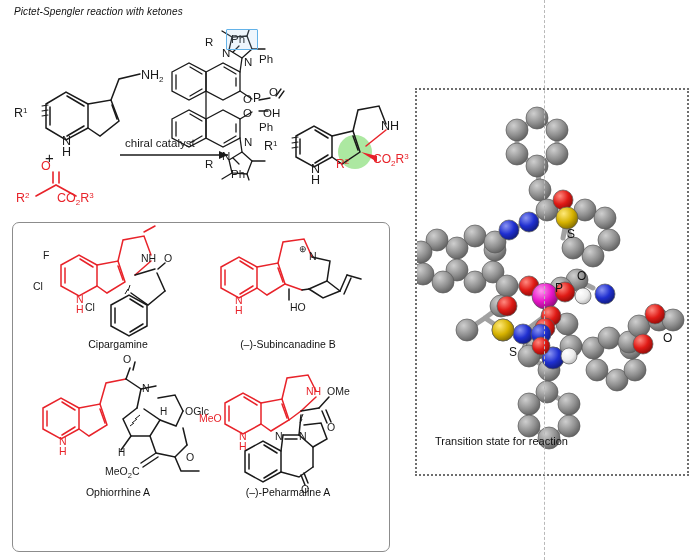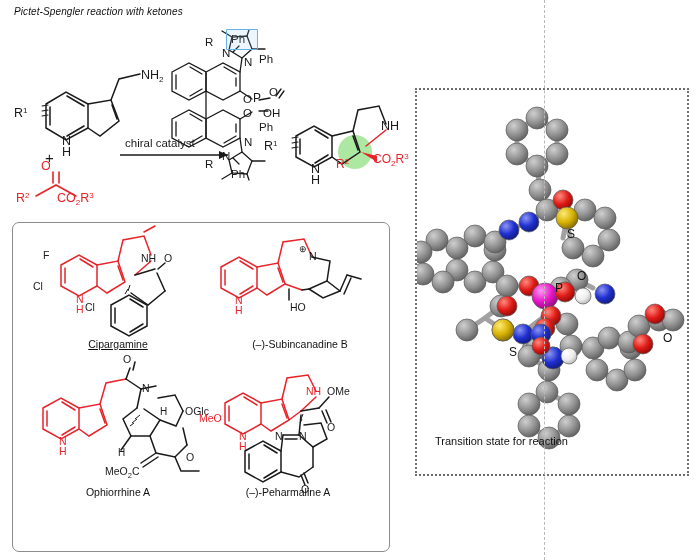--- a/index.html
+++ b/index.html
@@ -290,22 +290,22 @@
   <text x="226" y="217" font-size="10.5" fill="#e8232a" font-family="Liberation Sans, sans-serif">N</text>
   <text x="226" y="227" font-size="10.5" fill="#e8232a" font-family="Liberation Sans, sans-serif">H</text>
   <text x="293" y="172" font-size="10.5" fill="#e8232a" font-family="Liberation Sans, sans-serif">NH</text>
   <text x="314" y="172" font-size="10.5" fill="#1a1a1a" font-family="Liberation Sans, sans-serif">OMe</text>
   <text x="314" y="208" font-size="10.5" fill="#1a1a1a" font-family="Liberation Sans, sans-serif">O</text>
   <text x="262" y="217" font-size="10.5" fill="#1a1a1a" font-family="Liberation Sans, sans-serif">N</text>
   <text x="286" y="217" font-size="10.5" fill="#1a1a1a" font-family="Liberation Sans, sans-serif">N</text>
   <text x="288" y="270" font-size="10.5" fill="#1a1a1a" font-family="Liberation Sans, sans-serif">O</text>
 </svg>
 
-  <div class="cmp-name" style="left:25px;top:115px;width:160px;text-decoration:underline;">Cipargamine</div>
-  <div class="cmp-name" style="left:202px;top:115px;width:170px;text-align:center;">(–)-Subincanadine B</div>
+  <div class="cmp-name" style="left:25px;top:115px;width:160px;">Cipargamine</div>
+  <div class="cmp-name" style="left:190px;top:115px;width:170px;text-align:center;">(–)-Subincanadine B</div>
   <div class="cmp-name" style="left:190px;top:263px;width:170px;">(–)-Peharmaline A</div>
   <div class="cmp-name" style="left:25px;top:263px;width:160px;">Ophiorrhine A</div>
 
 </div>
 
 <div class="abs" id="ts-box">
 <svg width="270" height="384" viewBox="0 0 270 384">
   <defs>
     <radialGradient id="gC" cx="35%" cy="30%" r="75%">
       <stop offset="0%" stop-color="#cfcfcf"></stop>

